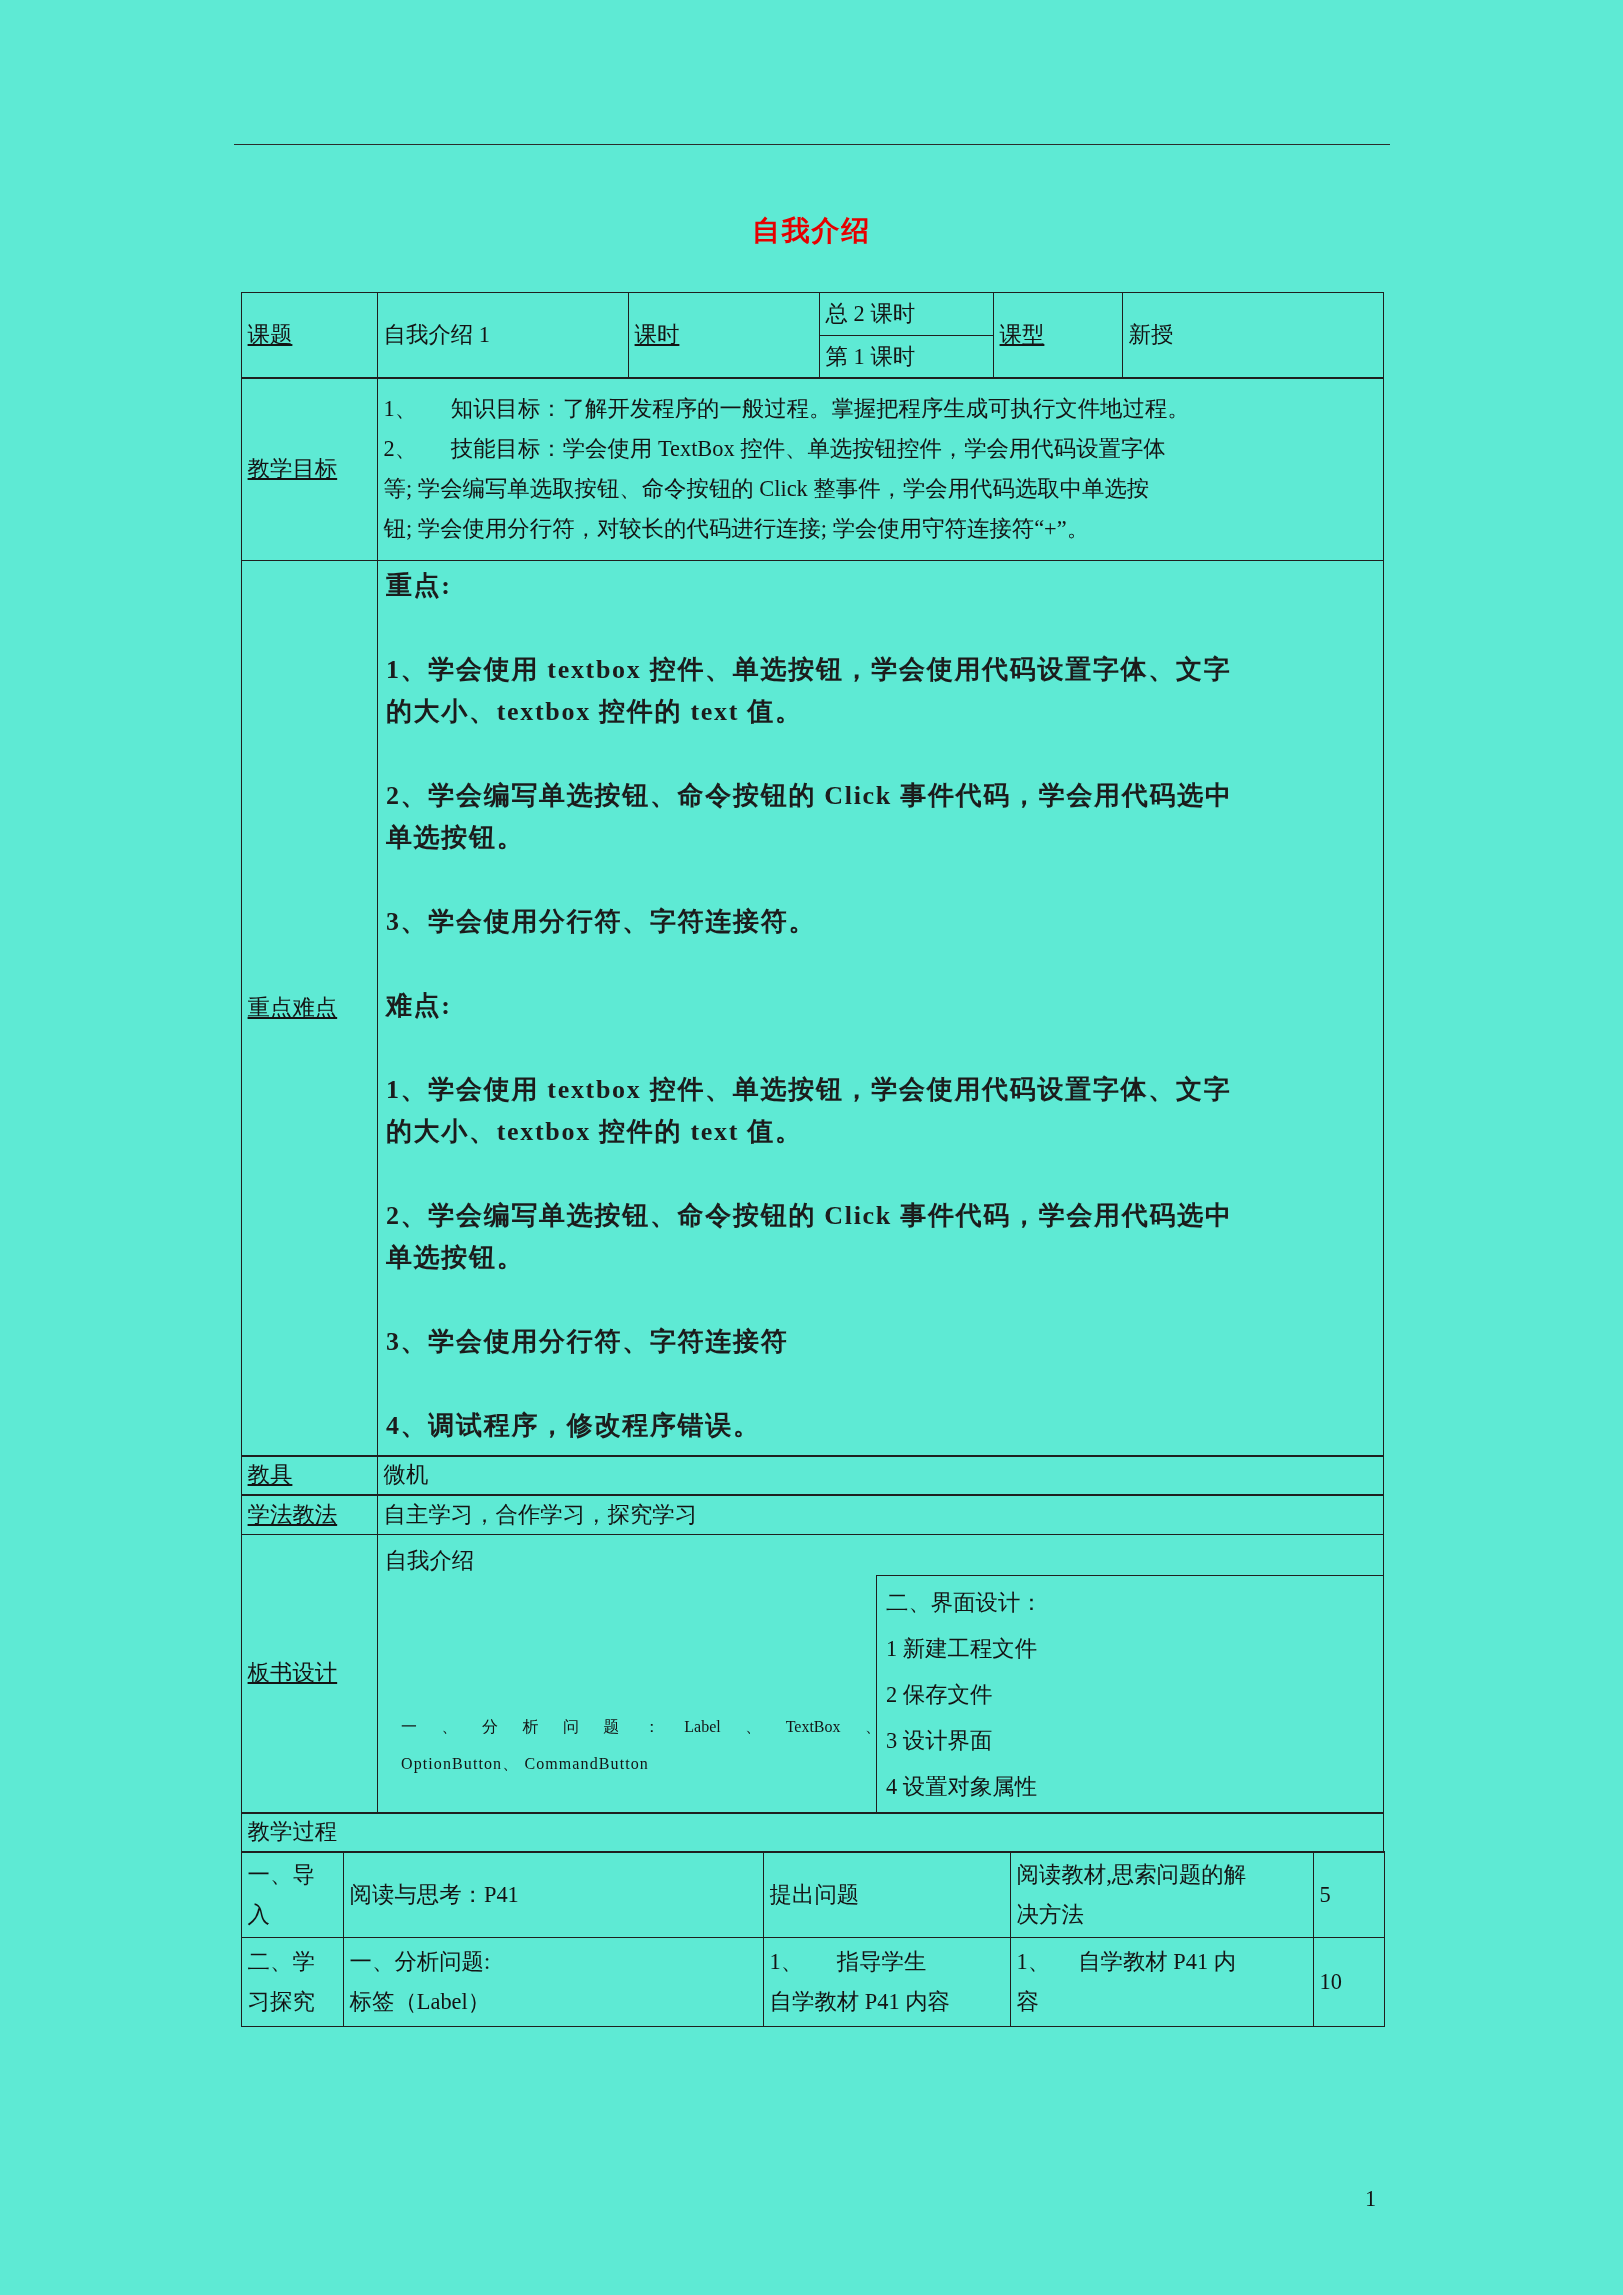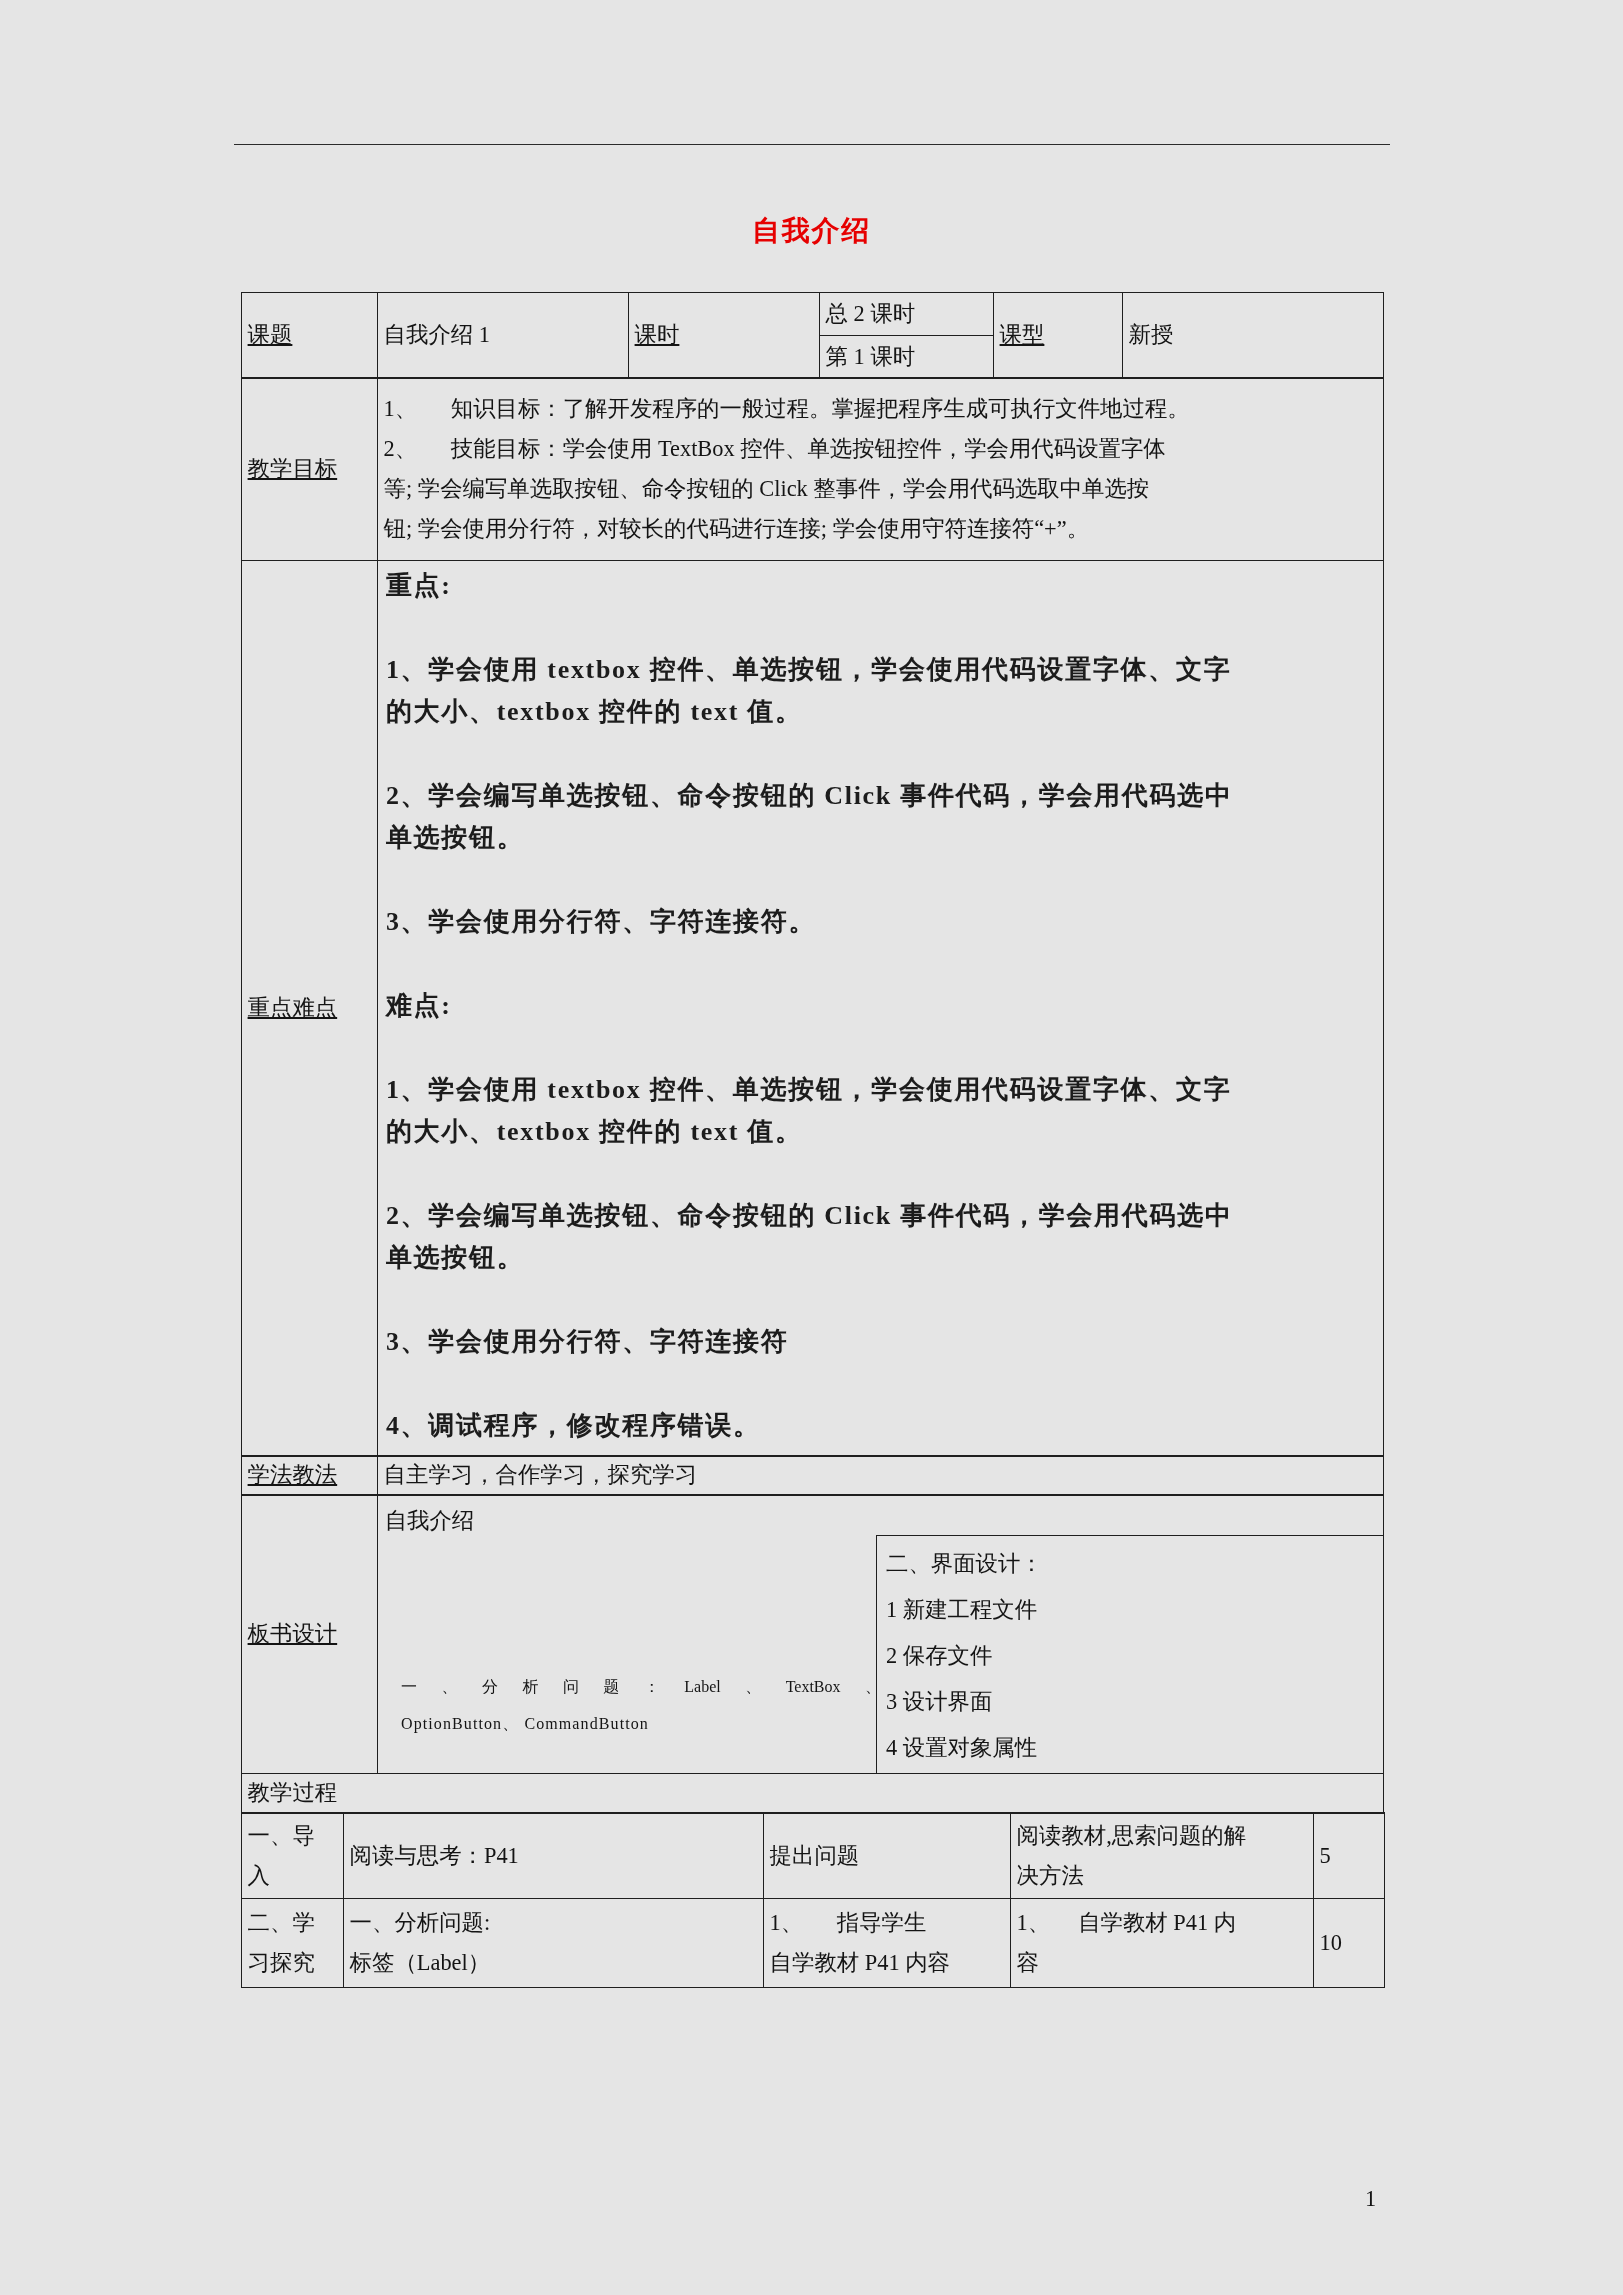--- a/index.html
+++ b/index.html
@@ -2,21 +2,21 @@
 <html style="font-size:9px"><head>
 <meta charset="utf-8">
 <style>
   * { margin:0; padding:0; box-sizing:border-box; }
   html,body { background:#ffffff; }
   body {
     width:1623px; height:2295px;
     font-family:"Liberation Serif","DejaVu Serif",serif;
     color:#141414;
   }
-  .sheet { position:relative; width:1623px; height:2295px; background:#e5e5e5; overflow:hidden; }
+  .sheet { position:relative; width:1623px; height:2295px; background:#5eead4; overflow:hidden; }
 
   .top-rule {
     position:absolute; left:234px; top:144px; width:1156px; height:0;
     border-top:1.7px solid #2b2b2b;
   }
 
   .doc-title {
     position:absolute; top:212px; left:0; width:100%;
     text-align:center; font-size:28px; font-weight:bold; letter-spacing:1.7px;
   }
@@ -147,20 +147,32 @@
 2、学会编写单选按钮、命令按钮的 Click 事件代码，学会用代码选中
 单选按钮。
 
 3、学会使用分行符、字符连接符
 
 4、调试程序，修改程序错误。</td>
       </tr>
     </tbody>
       </table>
 
+    <table class="sec-d">
+      <colgroup>
+          <col style="width:136px">
+          <col style="width:1006px">
+        </colgroup>
+      <tbody>
+          <tr>
+        <td class="lbl">教具</td>
+        <td>微机</td>
+      </tr>
+    </tbody>
+      </table>
 
     <table class="sec-e">
       <colgroup>
           <col style="width:136px">
           <col style="width:1006px">
         </colgroup>
       <tbody>
           <tr>
         <td class="lbl">学法教法</td>
         <td>自主学习，合作学习，探究学习</td>

